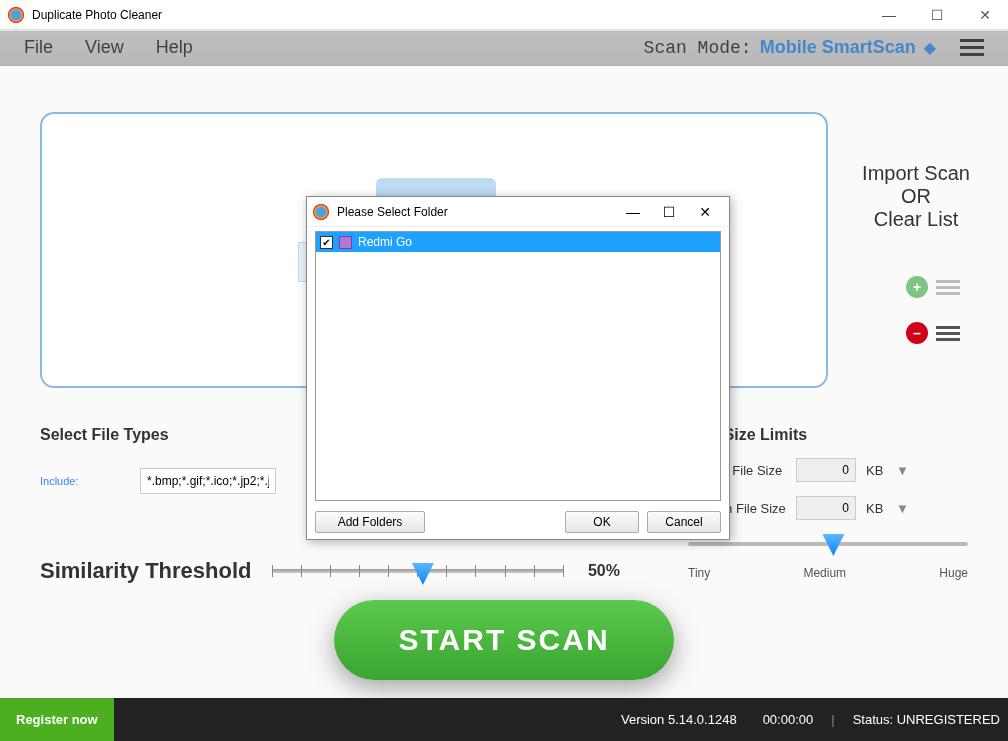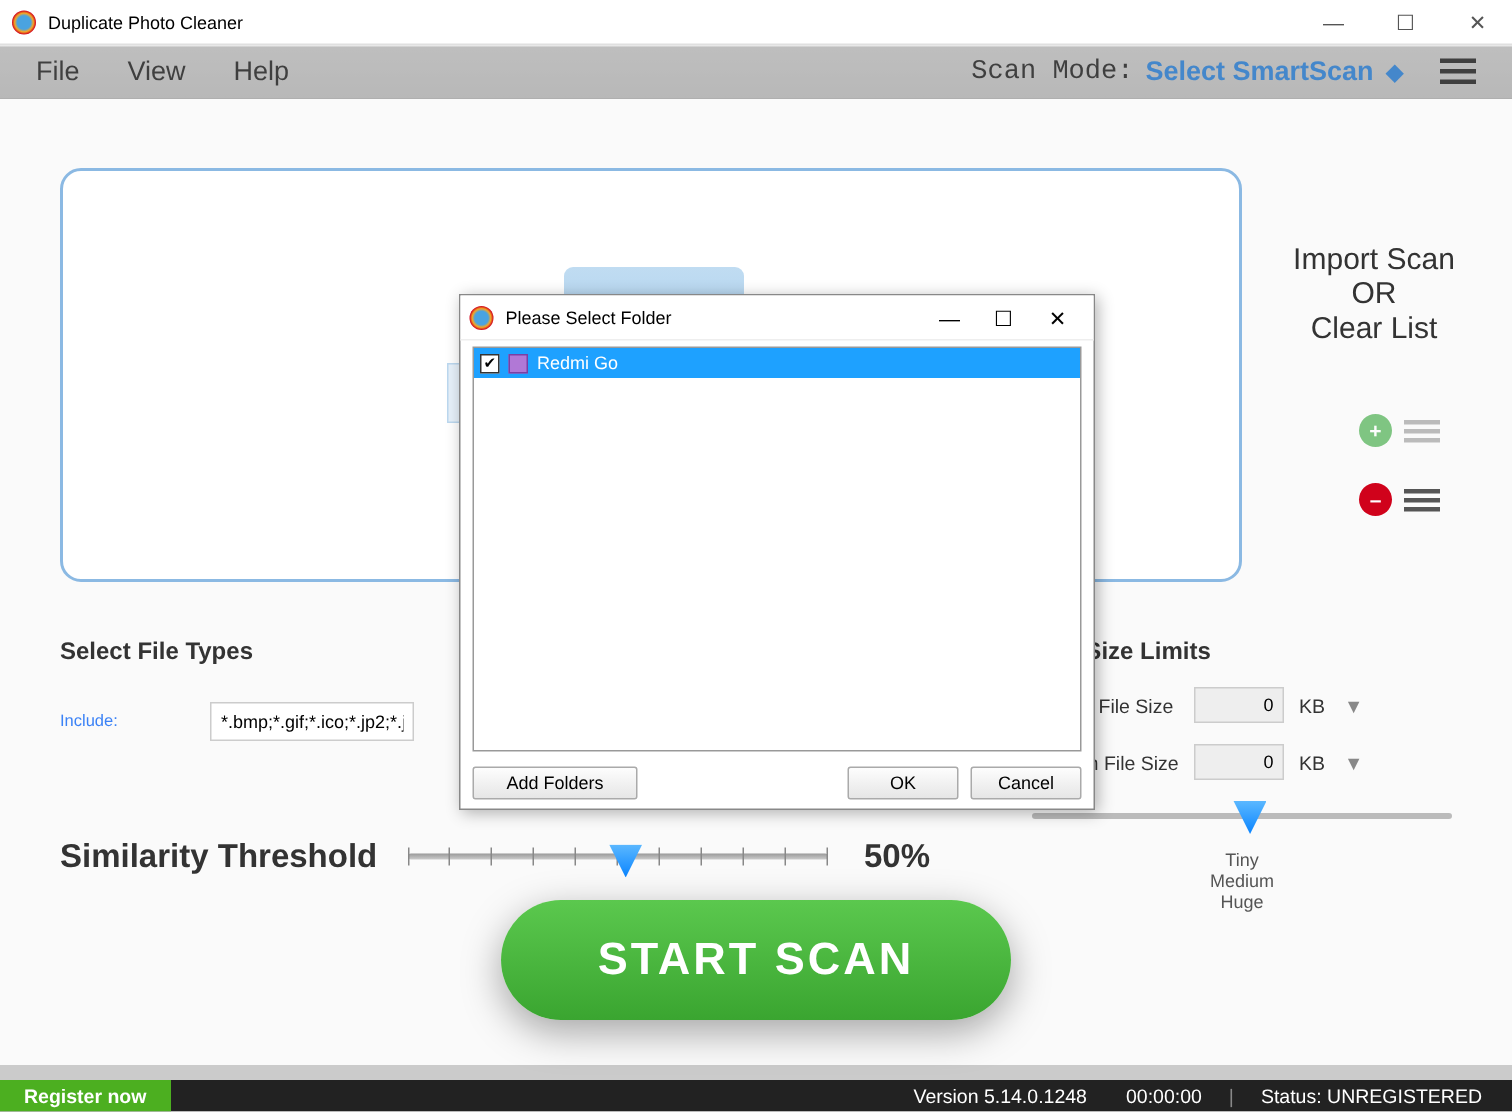--- a/index.html
+++ b/index.html
@@ -58,35 +58,35 @@
 .tri-down { color: #888; cursor: pointer; }
 
 
 .sim-row { position: absolute; top: 492px; left: 40px; width: 580px; display: flex; align-items: center; }
 .sim-title { font-size: 22px; color: #333; font-weight: 600; margin-right: 20px; }
 .sim-slider { flex: 1; position: relative; height: 20px; }
 .sim-track { height: 4px; background: linear-gradient(#999, #ccc); border-radius: 2px; position: absolute; top: 8px; left: 0; right: 0; }
 .sim-ticks { position: absolute; top: 4px; left: 0; right: 0; display: flex; justify-content: space-between; }
 .sim-ticks span { width: 1px; height: 12px; background: #888; }
 .sim-indicator { position: absolute; top: 2px; left: 48%; width: 22px; height: 22px; background: linear-gradient(#5bb8ff,#0a84ff); clip-path: polygon(50% 100%, 0 0, 100% 0); }
-.sim-val { font-size: 22px; color: #333; font-weight: 600; margin-left: 24px; }
+.sim-val { font-size: 16px; color: #333; font-weight: 600; margin-left: 24px; }
 
 
 .size-slider-wrap { position: absolute; top: 470px; right: 40px; width: 280px; text-align: center; }
 .size-slider-labels { display: flex; justify-content: space-between; font-size: 12px; color: #555; }
-.size-slider-labels2 { display: flex; justify-content: space-between; font-size: 12px; color: #555; margin-top: 20px; flex-direction: column; }
+.size-slider-labels2 { display: flex; justify-content: space-between; font-size: 12px; color: #555; margin-top: 20px; }
 .size-slider-track { height: 4px; background: #bbb; margin-top: 6px; border-radius: 2px; position: relative; }
 .size-slider-ind { position: absolute; left: 48%; top: -8px; width: 22px; height: 22px; background: linear-gradient(#5bb8ff,#0a84ff); clip-path: polygon(50% 100%, 0 0, 100% 0); }
 
 
 .start-wrap { position: absolute; top: 534px; left: 0; right: 0; text-align: center; }
 .start-btn { display: inline-block; width: 340px; height: 80px; border-radius: 40px; background: linear-gradient(#5bc84e, #3aa530); color: #fff; font-size: 30px; font-weight: 700; line-height: 80px; letter-spacing: 2px; box-shadow: 0 8px 26px rgba(0,0,0,0.35); cursor: pointer; }
 
 
-.statusbar { position: absolute; bottom: 0; left: 0; right: 0; height: 21px; background: #222; display: flex; align-items: center; color: #fff; font-size: 13px; padding-right: 20px; }
+.statusbar { position: absolute; bottom: 0; left: 0; right: 0; height: 43px; background: #222; display: flex; align-items: center; color: #fff; font-size: 13px; padding-right: 8px; }
 .register { background: #4caf20; height: 100%; display: flex; align-items: center; padding: 0 16px; font-weight: 600; cursor: pointer; }
 .statusbar .spacer { flex: 1; }
 .statusbar .seg { margin-left: 26px; }
 .statusbar .divider { margin: 0 18px; color: #888; }
 
 
 .overlay { position: absolute; top: 31px; left: 0; right: 0; height: 710px; background: rgba(140,140,140,0.45); }
 
 
 .dialog { position: absolute; top: 196px; left: 306px; width: 424px; height: 344px; background: #fff; border: 1px solid #888; box-shadow: 2px 2px 10px rgba(0,0,0,0.3); }
@@ -116,21 +116,21 @@
   </div>
 </div>
 
 <div class="overlay"></div>
 
 <div class="menubar">
   <div class="menu-item">File</div>
   <div class="menu-item">View</div>
   <div class="menu-item">Help</div>
   <div class="scan-mode-label">Scan Mode:</div>
-  <div class="scan-mode-value">Select SmartScan</div>
+  <div class="scan-mode-value">Mobile SmartScan</div>
   <div class="scan-mode-arrows">◆</div>
   <div class="hamburger">
     <div></div>
       <div></div>
       <div></div>
   </div>
 </div>
 
 <div class="main">
 

